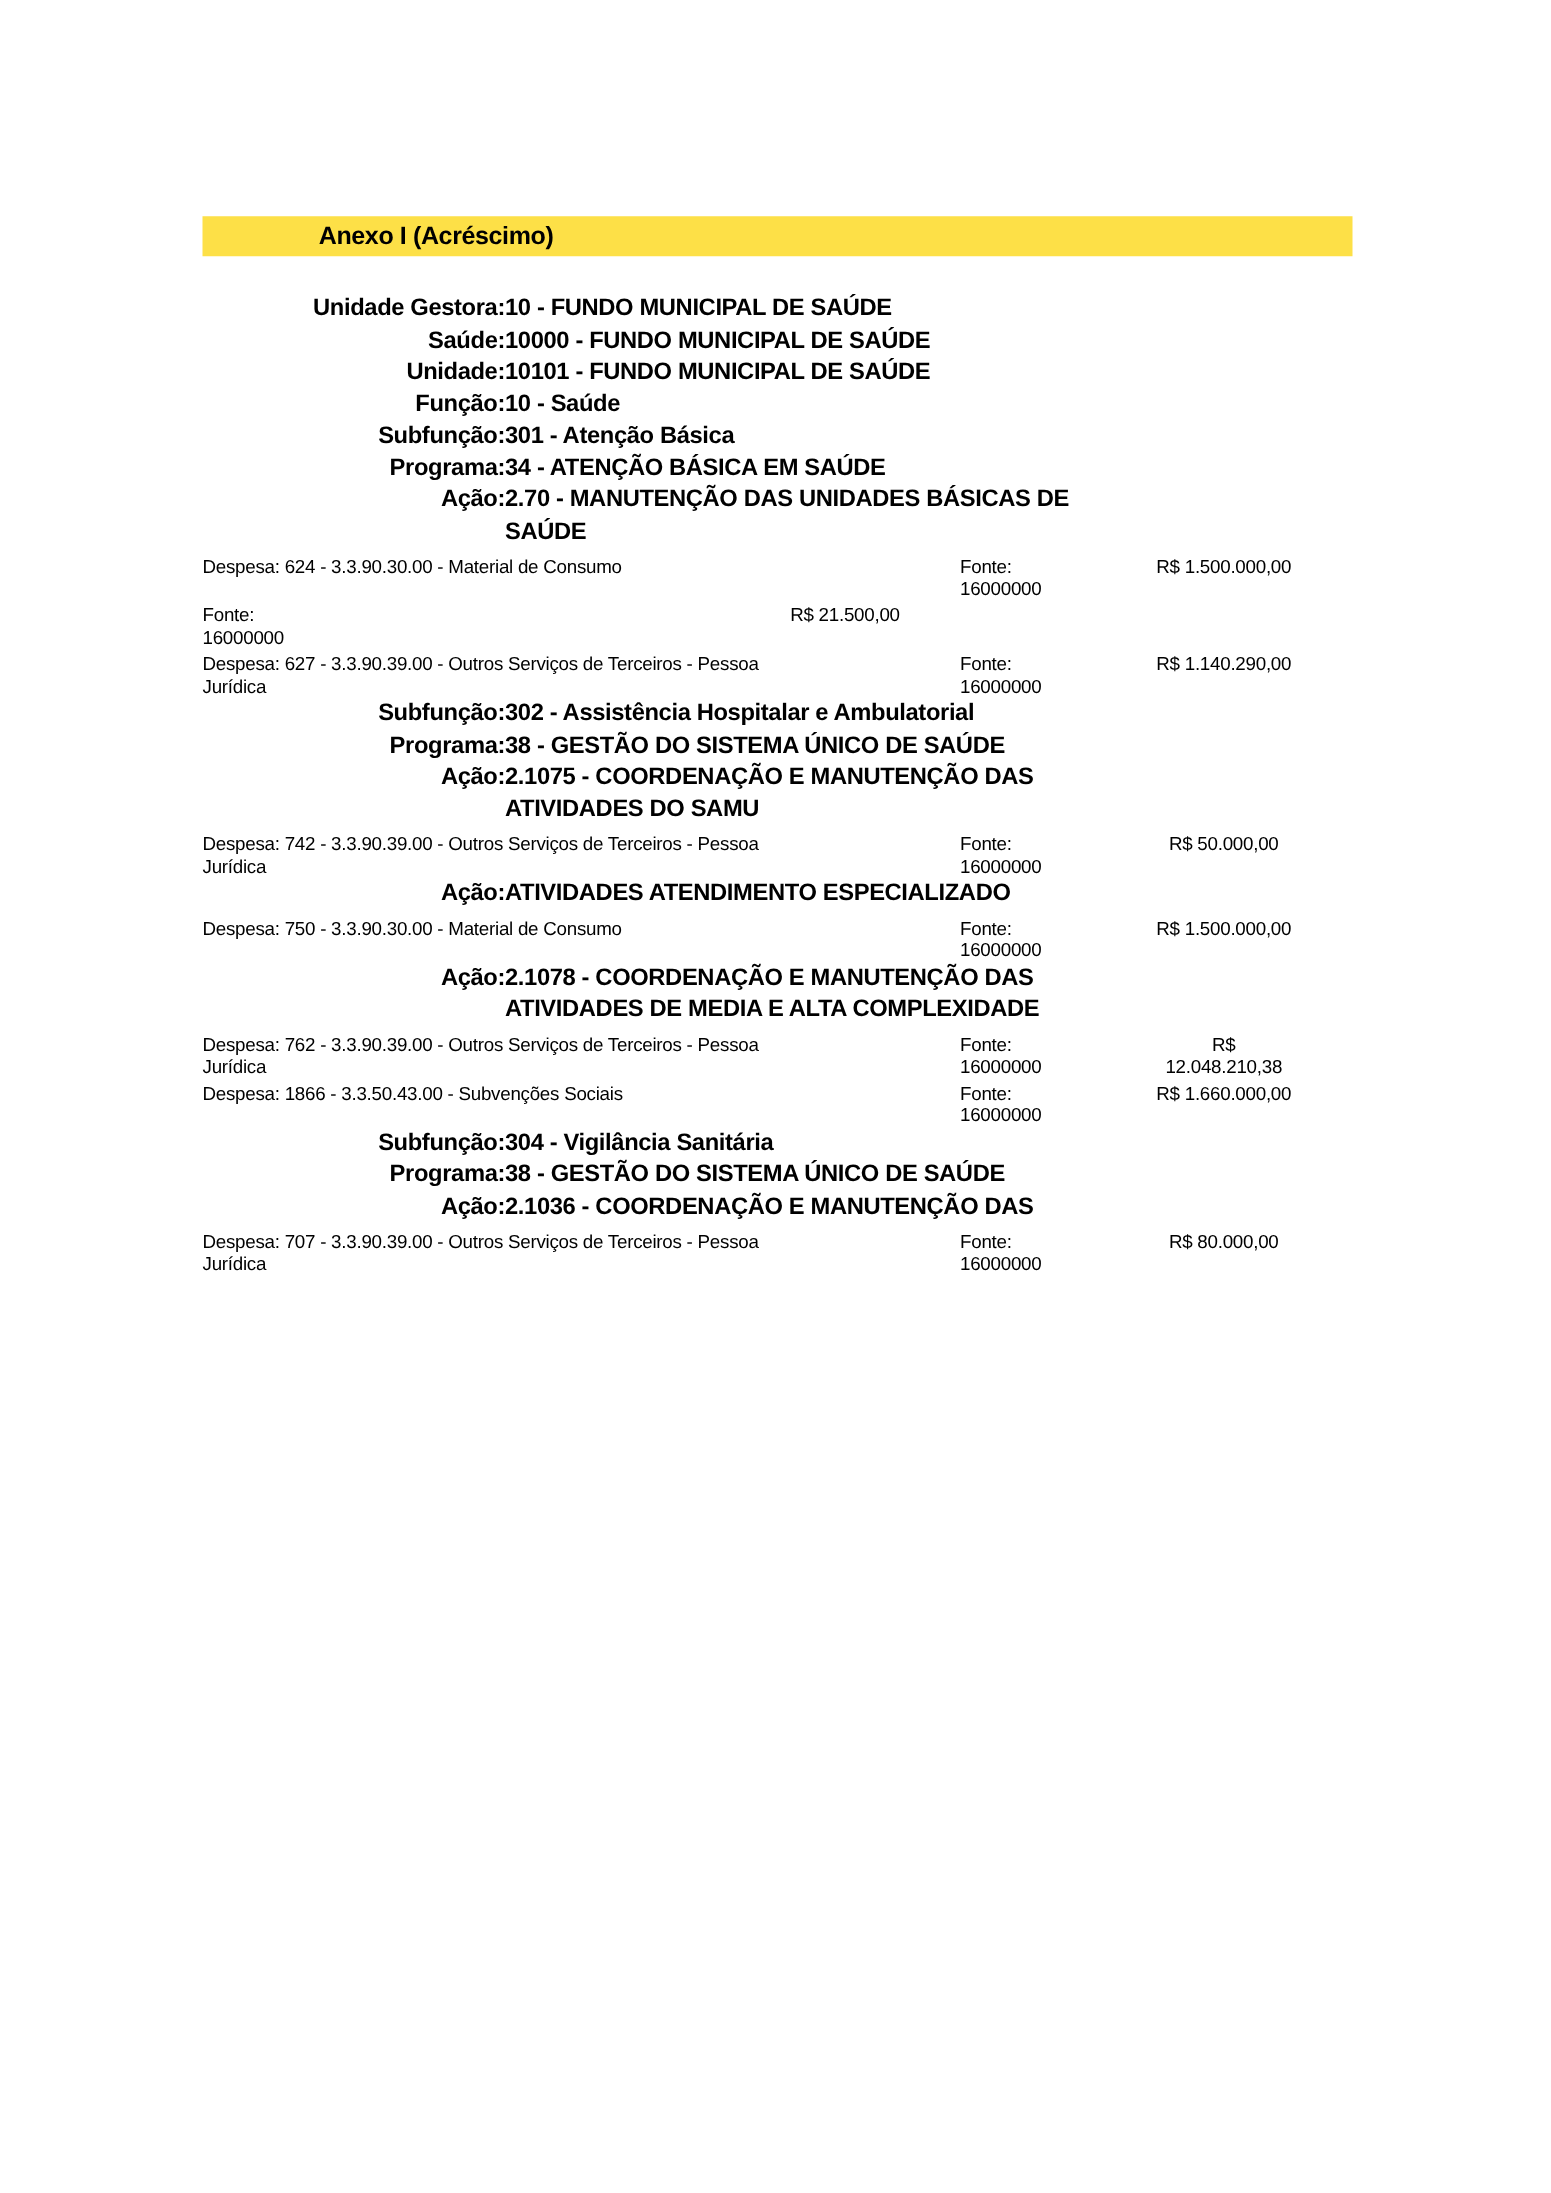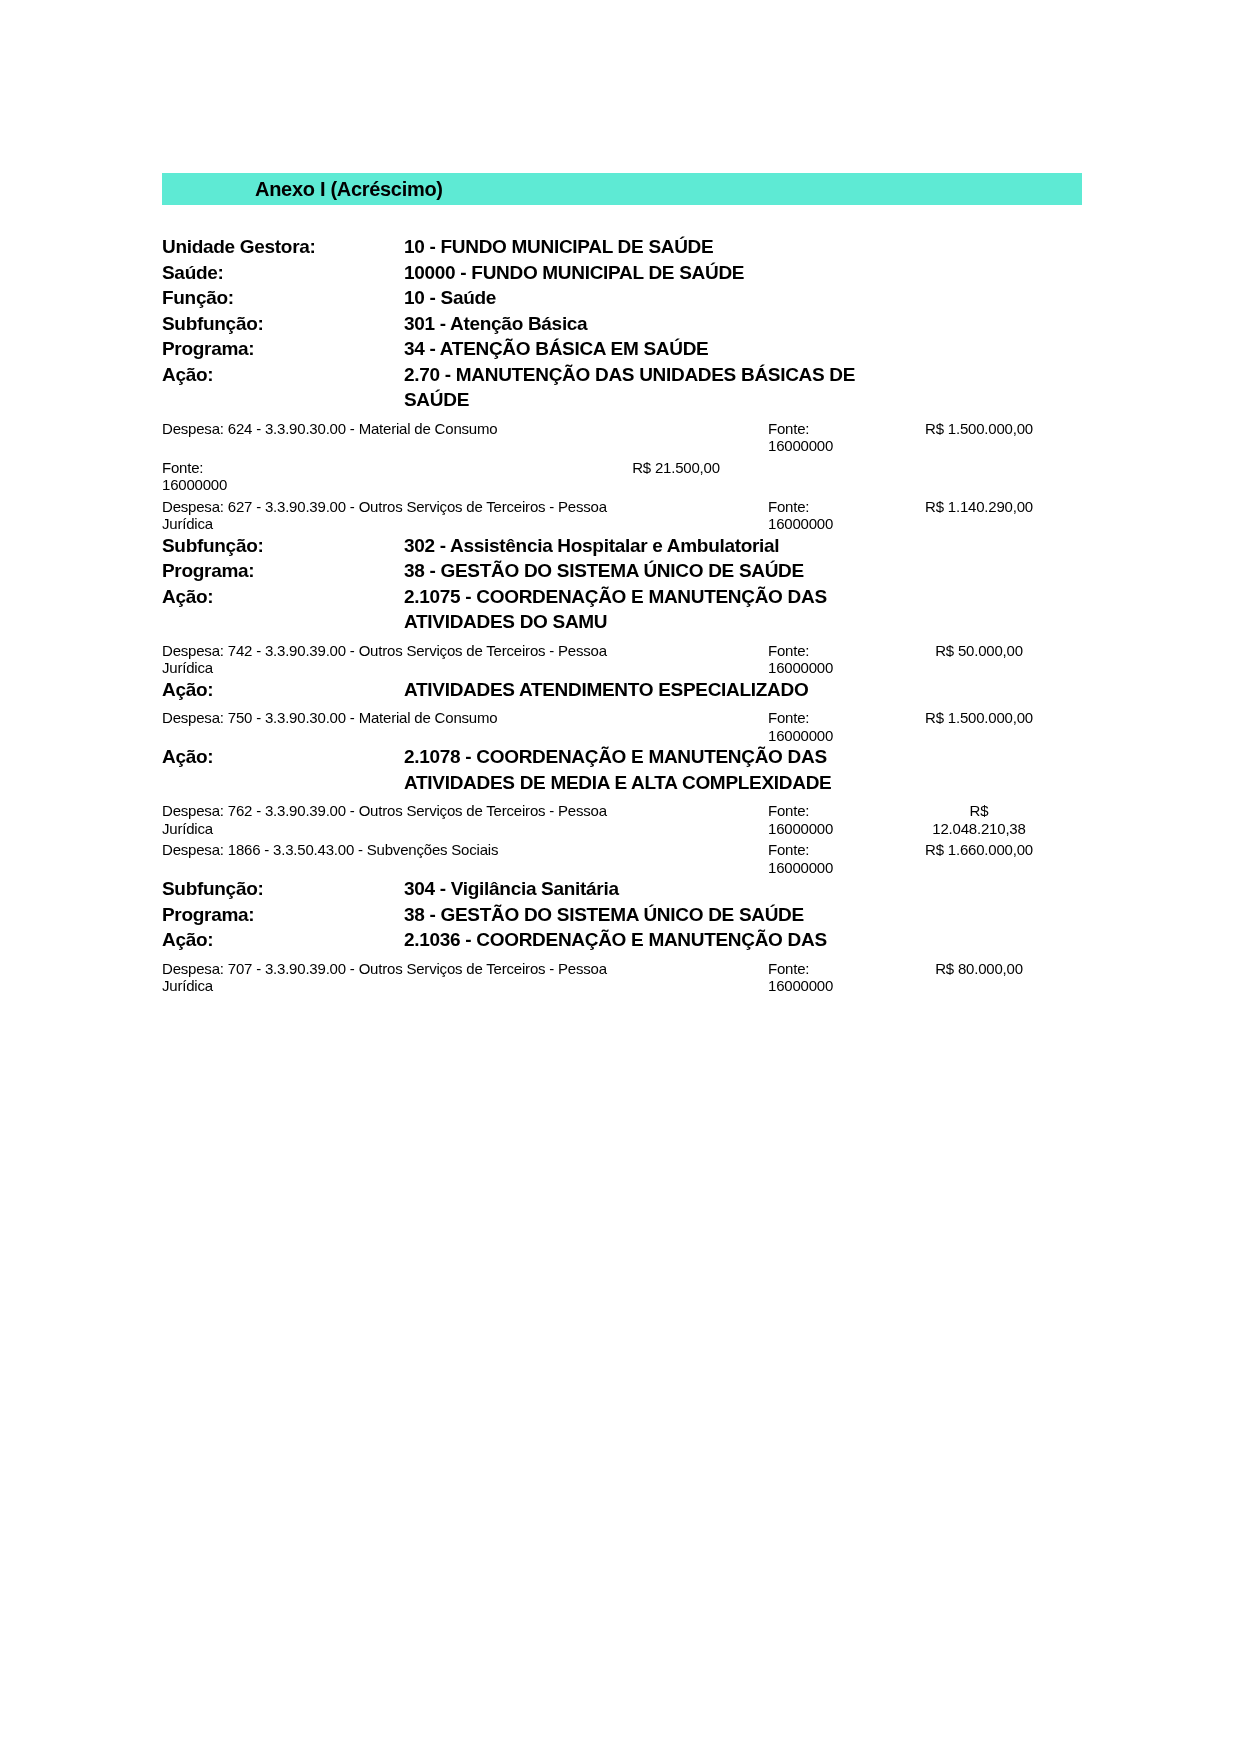--- a/index.html
+++ b/index.html
@@ -17,21 +17,21 @@
   }
   .doc {
     position: absolute;
     left: 162px;
     top: 173px;
     width: 920px;
   }
   .title-bar {
     height: 32px;
     width: 920px;
-    background: #5eead4;
+    background: #fde047;
     display: flex;
     align-items: center;
     margin-bottom: 29px;
   }
   .title-bar .title-text {
     padding-left: 93px;
     font-size: 20px;
     font-weight: bold;
     letter-spacing: -0.3px;
   }
@@ -41,20 +41,21 @@
   .frow {
     display: flex;
     font-size: 19px;
     font-weight: bold;
     line-height: 25.5px;
     letter-spacing: -0.3px;
   }
   .flabel {
     width: 242px;
     flex-shrink: 0;
+    text-align: right;
   }
   .fvalue {
     width: 636px;
   }
   .drow {
     display: flex;
     font-size: 15px;
     line-height: 17.5px;
     margin-top: 7px;
     letter-spacing: -0.2px;
@@ -94,20 +95,26 @@
             <span class="line">10 - FUNDO MUNICIPAL DE SAÚDE</span>
           </div>
       </div>
       <div class="frow">
         <div class="flabel">Saúde:</div>
         <div class="fvalue">
             <span class="line">10000 - FUNDO MUNICIPAL DE SAÚDE</span>
           </div>
       </div>
       <div class="frow">
+        <div class="flabel">Unidade:</div>
+        <div class="fvalue">
+            <span class="line">10101 - FUNDO MUNICIPAL DE SAÚDE</span>
+          </div>
+      </div>
+      <div class="frow">
         <div class="flabel">Função:</div>
         <div class="fvalue">
             <span class="line">10 - Saúde</span>
           </div>
       </div>
       <div class="frow">
         <div class="flabel">Subfunção:</div>
         <div class="fvalue">
             <span class="line">301 - Atenção Básica</span>
           </div>

